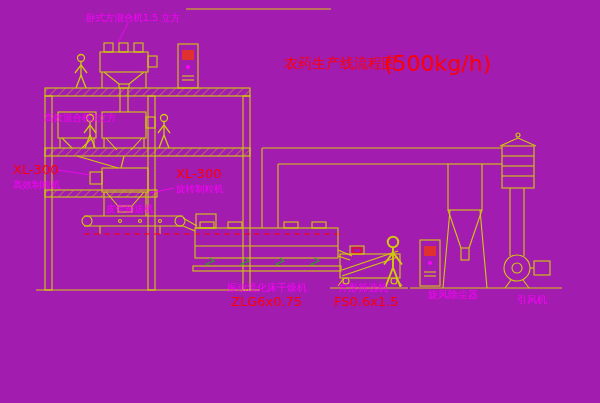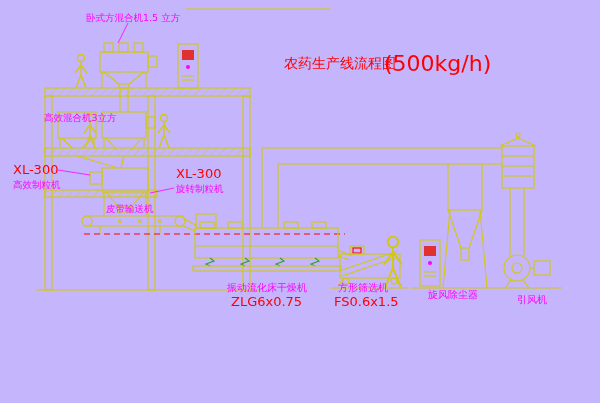--- a/index.html
+++ b/index.html
@@ -1,16 +1,16 @@
 <!DOCTYPE html>
 <html><head>
 <meta charset="utf-8">
 <style>
   html,body{margin:0;padding:0;background:#ffffff;}
-  .canvas{position:relative;width:600px;height:403px;background:#c4b5fd;overflow:hidden;}
+  .canvas{position:relative;width:600px;height:403px;background:#a21caf;overflow:hidden;}
   svg{display:block;}
   svg text{font-family:"DejaVu Sans","Liberation Sans",sans-serif;}
 </style>
 </head>
 <body>
 
 <div class="canvas">
 <svg width="600" height="403" viewBox="0 0 600 403">
   <defs>
     <pattern id="hatch" width="6" height="6" patternUnits="userSpaceOnUse" patternTransform="rotate(45)">

